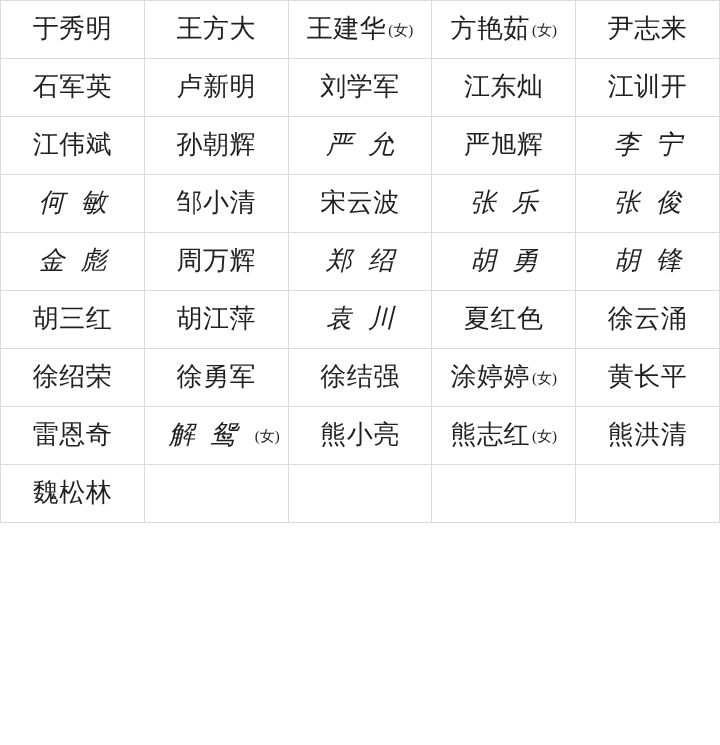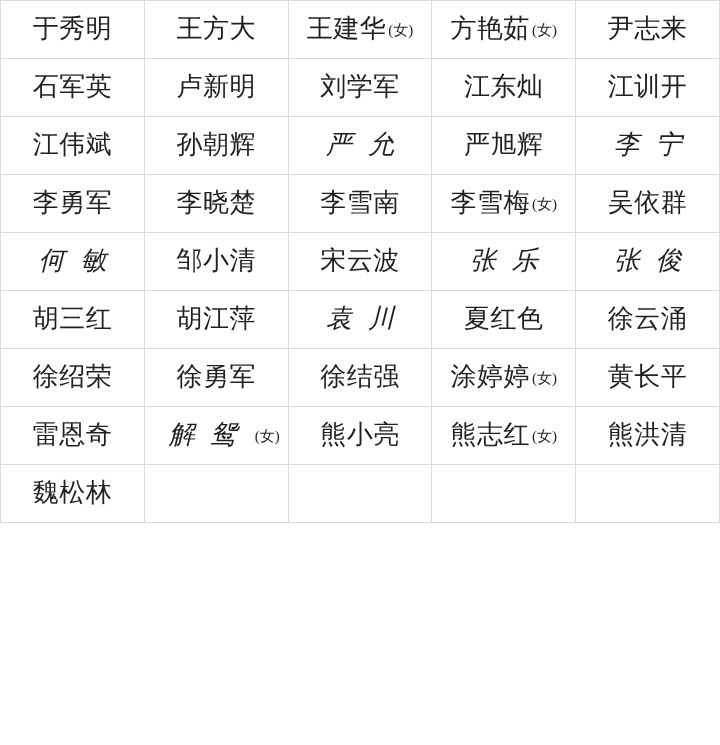--- a/index.html
+++ b/index.html
@@ -78,32 +78,32 @@
         <td><span class="cell-inner"><span class="name-text">江训开</span></span></td>
       </tr>
       <tr>
         <td><span class="cell-inner"><span class="name-text">江伟斌</span></span></td>
         <td><span class="cell-inner"><span class="name-text">孙朝辉</span></span></td>
         <td><span class="cell-inner"><span class="name-text spaced">严允</span></span></td>
         <td><span class="cell-inner"><span class="name-text">严旭辉</span></span></td>
         <td><span class="cell-inner"><span class="name-text spaced">李宁</span></span></td>
       </tr>
       <tr>
-        <td><span class="cell-inner"><span class="name-text">李勇军</span></span></td>
-        <td><span class="cell-inner"><span class="name-text">李晓楚</span></span></td>
-        <td><span class="cell-inner"><span class="name-text">李雪南</span></span></td>
-        <td><span class="cell-inner"><span class="name-text">李雪梅</span><span class="suffix">(女)</span></span></td>
-        <td><span class="cell-inner"><span class="name-text">吴依群</span></span></td>
-      </tr>
-      <tr>
         <td><span class="cell-inner"><span class="name-text spaced">何敏</span></span></td>
         <td><span class="cell-inner"><span class="name-text">邹小清</span></span></td>
         <td><span class="cell-inner"><span class="name-text">宋云波</span></span></td>
         <td><span class="cell-inner"><span class="name-text spaced">张乐</span></span></td>
         <td><span class="cell-inner"><span class="name-text spaced">张俊</span></span></td>
+      </tr>
+      <tr>
+        <td><span class="cell-inner"><span class="name-text spaced">金彪</span></span></td>
+        <td><span class="cell-inner"><span class="name-text">周万辉</span></span></td>
+        <td><span class="cell-inner"><span class="name-text spaced">郑绍</span></span></td>
+        <td><span class="cell-inner"><span class="name-text spaced">胡勇</span></span></td>
+        <td><span class="cell-inner"><span class="name-text spaced">胡锋</span></span></td>
       </tr>
       <tr>
         <td><span class="cell-inner"><span class="name-text">胡三红</span></span></td>
         <td><span class="cell-inner"><span class="name-text">胡江萍</span></span></td>
         <td><span class="cell-inner"><span class="name-text spaced">袁川</span></span></td>
         <td><span class="cell-inner"><span class="name-text">夏红色</span></span></td>
         <td><span class="cell-inner"><span class="name-text">徐云涌</span></span></td>
       </tr>
       <tr>
         <td><span class="cell-inner"><span class="name-text">徐绍荣</span></span></td>

